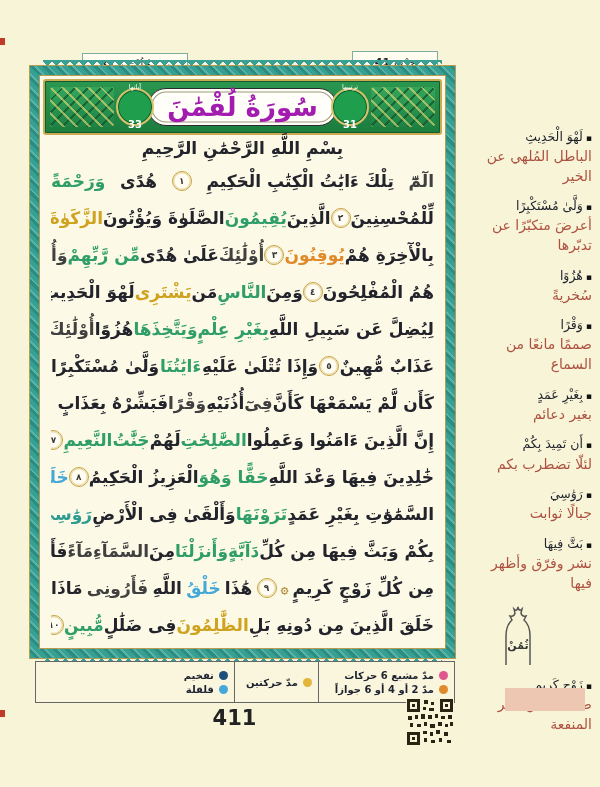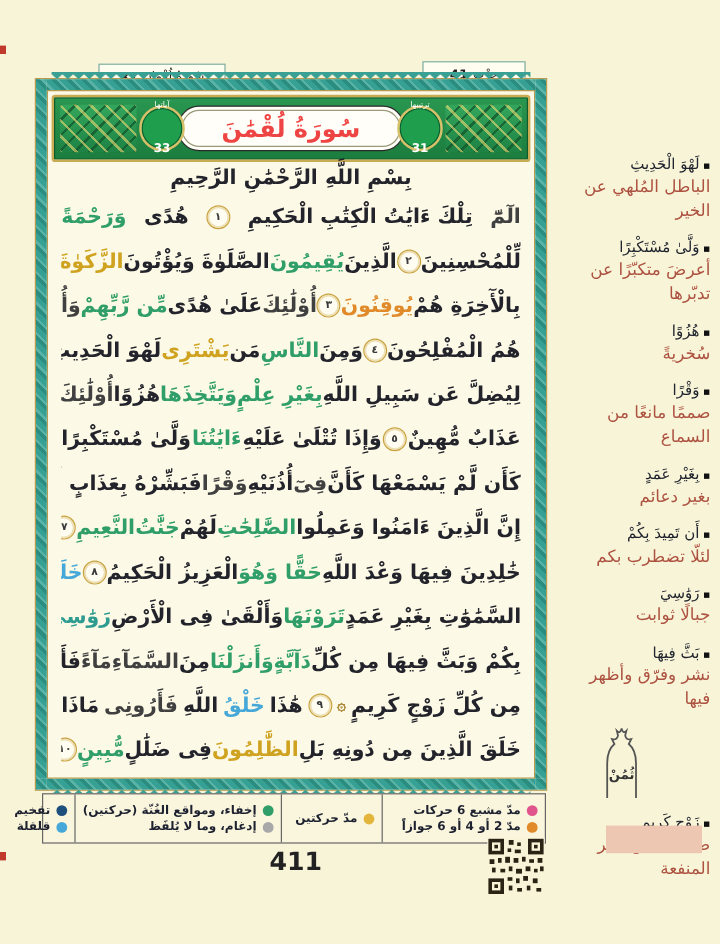--- a/index.html
+++ b/index.html
@@ -39,21 +39,21 @@
       repeating-linear-gradient(-45deg,rgba(20,90,45,.8) 0 2px,transparent 2px 9px),
       linear-gradient(#34a65c,#1d8244);}
   .seal{flex:0 0 34px;height:34px;border-radius:50%;background:#1f9e4d;
     border:2px solid #d8c06a;box-shadow:inset 0 0 0 1px #0f6030;color:#fff;
     display:flex;flex-direction:column;align-items:center;justify-content:center;line-height:1;z-index:2;gap:28px;}
   .seal .s-lbl{font-size:6.5px;}
   .seal .s-num{font-size:10px;font-weight:bold;margin-top:1px;}
   .cartouche{flex:1;height:36px;margin:0 -6px;background:#fffef8;border:1.5px solid #2b2b2b;
     border-radius:18px;box-shadow:inset 0 0 0 2.5px #fffef8, inset 0 0 0 3.5px #9a9a7a;
     display:flex;align-items:center;justify-content:center;z-index:1;}
-  .surah-title{font-size:20px;font-weight:bold;color:#ef4444;direction:rtl;}
+  .surah-title{font-size:26px;font-weight:bold;color:#a21caf;direction:rtl;}
 
   
   .bismillah{height:26px;display:flex;align-items:center;justify-content:center;
     font-size:17px;font-weight:bold;color:#23232b;direction:rtl;}
 
   
   .qbody{flex:1;padding:2px 10px 4px 10px;display:flex;flex-direction:column;justify-content:space-between;}
   .qline{height:36px;display:flex;direction:rtl;align-items:center;
     justify-content:space-between;font-size:17px;font-weight:bold;color:#23232b;
     white-space:nowrap;overflow:hidden;}
@@ -78,21 +78,21 @@
   
   .legend{position:absolute;left:35px;top:661px;width:420px;height:42px;
     border:1px solid #666;background:#faf6dd;display:flex;direction:rtl;box-sizing:border-box;}
   .leg-col{display:flex;flex-direction:column;justify-content:center;gap:3px;
     padding:2px 6px;border-left:1px solid #666;box-sizing:border-box;}
   .leg-col:last-child{border-left:none;}
   .leg-item{display:flex;align-items:center;gap:5px;direction:rtl;
     font-size:10px;font-weight:bold;color:#1d2130;white-space:nowrap;}
   .leg-dot{width:9px;height:9px;border-radius:50%;flex:0 0 auto;}
 
-  .page-number{position:absolute;left:34px;top:706px;width:425px;text-align:center;
+  .page-number{position:absolute;left:22px;top:706px;width:425px;text-align:center;
     font-size:21px;font-weight:bold;color:#222;}
 
   .qr{position:absolute;left:406px;top:698px;}
   .swatch{position:absolute;left:505px;top:688px;width:80px;height:23px;background:#edc7b2;}
 </style>
 </head>
 <body>
 
 <div class="page">
 
@@ -291,30 +291,20 @@
         </div>
         <div class="leg-item">
           <span class="leg-dot" style="background: rgb(224, 138, 42);"></span>
           <span>مدّ 2 أو 4 أو 6 جوازاً</span>
         </div>
       </div>
       <div class="leg-col" style="flex: 0 0 84px;">
         <div class="leg-item">
           <span class="leg-dot" style="background: rgb(227, 181, 58);"></span>
           <span>مدّ حركتين</span>
-        </div>
-      </div>
-      <div class="leg-col" style="flex: 1 1 auto;">
-        <div class="leg-item">
-          <span class="leg-dot" style="background: rgb(47, 158, 104);"></span>
-          <span>إخفاء، ومواقع الغُنّة (حركتين)</span>
-        </div>
-        <div class="leg-item">
-          <span class="leg-dot" style="background: rgb(168, 168, 168);"></span>
-          <span>إدغام، وما لا يُلفَظ</span>
         </div>
       </div>
       <div class="leg-col" style="flex: 0 0 70px;">
         <div class="leg-item">
           <span class="leg-dot" style="background: rgb(29, 79, 124);"></span>
           <span>تفخيم</span>
         </div>
         <div class="leg-item">
           <span class="leg-dot" style="background: rgb(69, 168, 216);"></span>
           <span>قلقلة</span>

